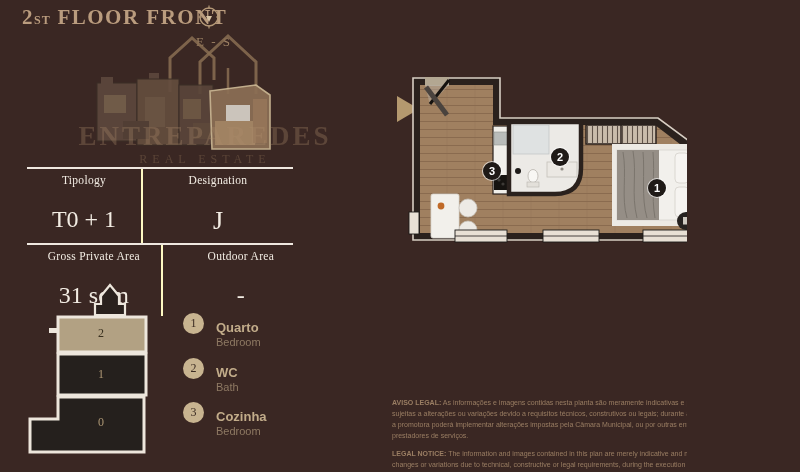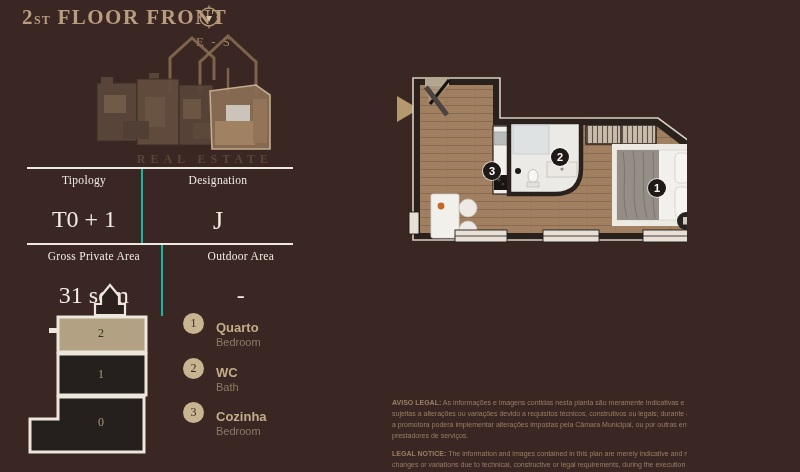--- a/index.html
+++ b/index.html
@@ -11,29 +11,29 @@
   .title{left:22px;top:5px;color:#BA9C7E;letter-spacing:1.5px;font-size:21px;font-weight:bold;white-space:nowrap;}
   .title .ord{font-size:12px;letter-spacing:1px;}
   .compass-wrap{left:196px;top:5px;width:26px;height:26px;}
   .compass-label{left:190px;top:34px;width:48px;text-align:center;color:#9D8163;font-size:13px;letter-spacing:2px;font-family:"Liberation Serif",serif;}
 
   
   .logo-houses{left:158px;top:28px;}
   .brand-name{left:55px;top:121px;width:300px;text-align:center;font-size:27px;letter-spacing:3px;
               color:rgba(176,142,108,0.30);font-weight:bold;}
   .brand-tagline{left:55px;top:152px;width:300px;text-align:center;font-size:12px;letter-spacing:5px;
-              color:rgba(176,142,108,0.28);font-weight:bold;}
+              color:rgba(176,142,108,0.28);font-weight:normal;}
 
   
   .unit-table{left:27px;top:167px;width:266px;color:#F2ECE3;}
   .tr{display:grid;position:relative;}
   .tr1{grid-template-columns:43.6% 1fr;border-top:2px solid #EFE8E0;border-bottom:2px solid #EFE8E0;}
   .tr2{grid-template-columns:51% 1fr;min-height:58px;gap:26px;}
   .td{text-align:center;padding:5px 2px 7px 2px;}
-  .tr1 .td:first-child,.tr2 .td:first-child{border-right:2px solid #14b8a6;}
+  .tr1 .td:first-child,.tr2 .td:first-child{border-right:2px solid #fef9c3;}
   .cell-label{font-size:11.5px;letter-spacing:.3px;display:block;}
   .cell-value{font-size:24px;display:block;margin-top:20px;}
   .v-desig{font-size:26px;}
 
   
   .building{left:28px;top:282px;width:122px;height:174px;}
   .floor-label{position:absolute;width:14px;text-align:center;font-size:12px;}
   .fl-2{left:66px;top:44px;color:#39301F;}
   .fl-1{left:66px;top:85px;color:#AC9674;}
   .fl-0{left:66px;top:133px;color:#AC9674;}
@@ -102,20 +102,21 @@
       <rect x="90" y="26" width="18" height="20" fill="#715A46"></rect>
       <rect x="30" y="48" width="26" height="18" fill="#544136"></rect>
       <rect x="100" y="50" width="18" height="16" fill="#604B3C"></rect>
       <polygon points="117,18 163,12 177,22 177,76 119,76" fill="#8C6F55" stroke="#CDB995" stroke-width="1.6"></polygon>
       <rect x="133" y="32" width="24" height="20" fill="#D8D2C8"></rect>
       <rect x="122" y="48" width="40" height="24" fill="#A98A68"></rect>
       <rect x="160" y="26" width="14" height="44" fill="#9C7B5D"></rect>
     </svg>
   </div>
 
+  <div class="abs brand-name">ENTREPAREDES</div>
   <div class="abs brand-tagline">REAL ESTATE</div>
 
   <div class="abs unit-table">
     <div class="tr tr1">
       <div class="td">
         <span class="cell-label">Tipology</span>
         <span class="cell-value">T0 + 1</span>
       </div>
       <div class="td">
         <span class="cell-label">Designation</span>

